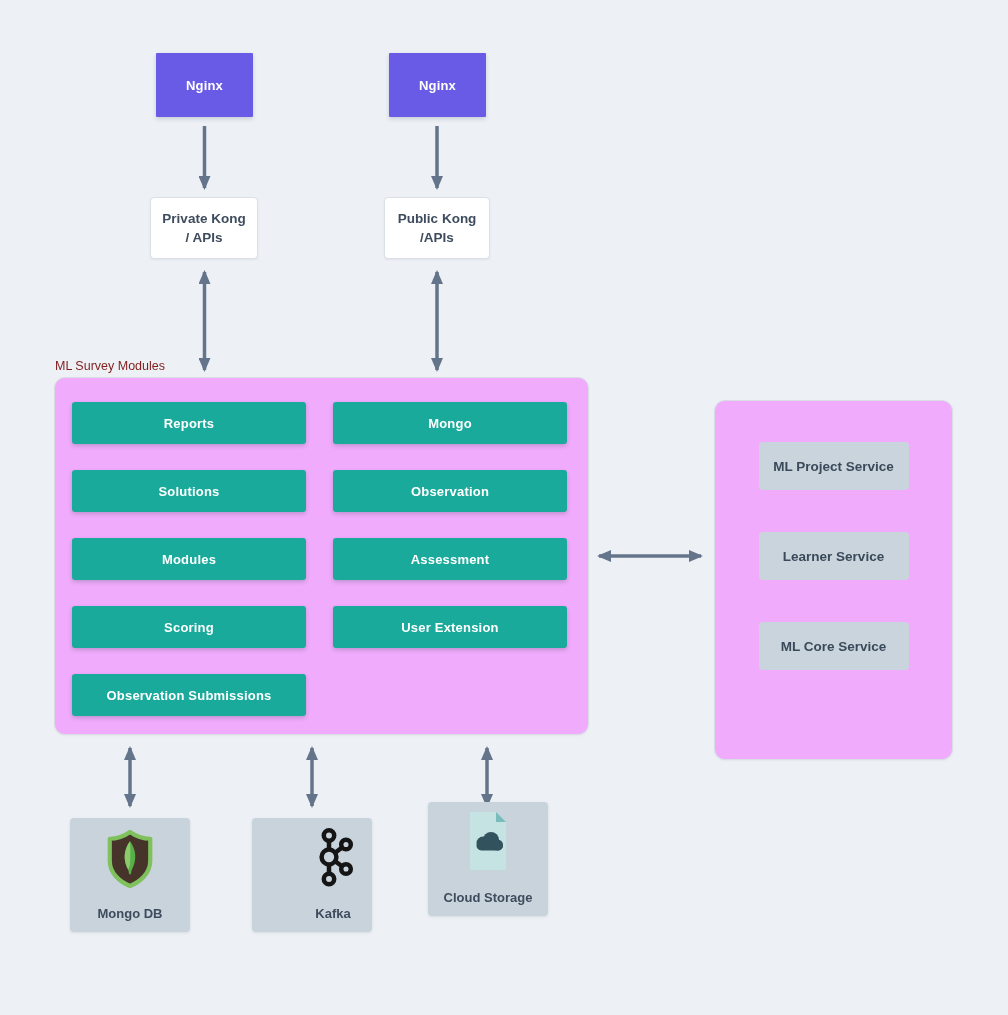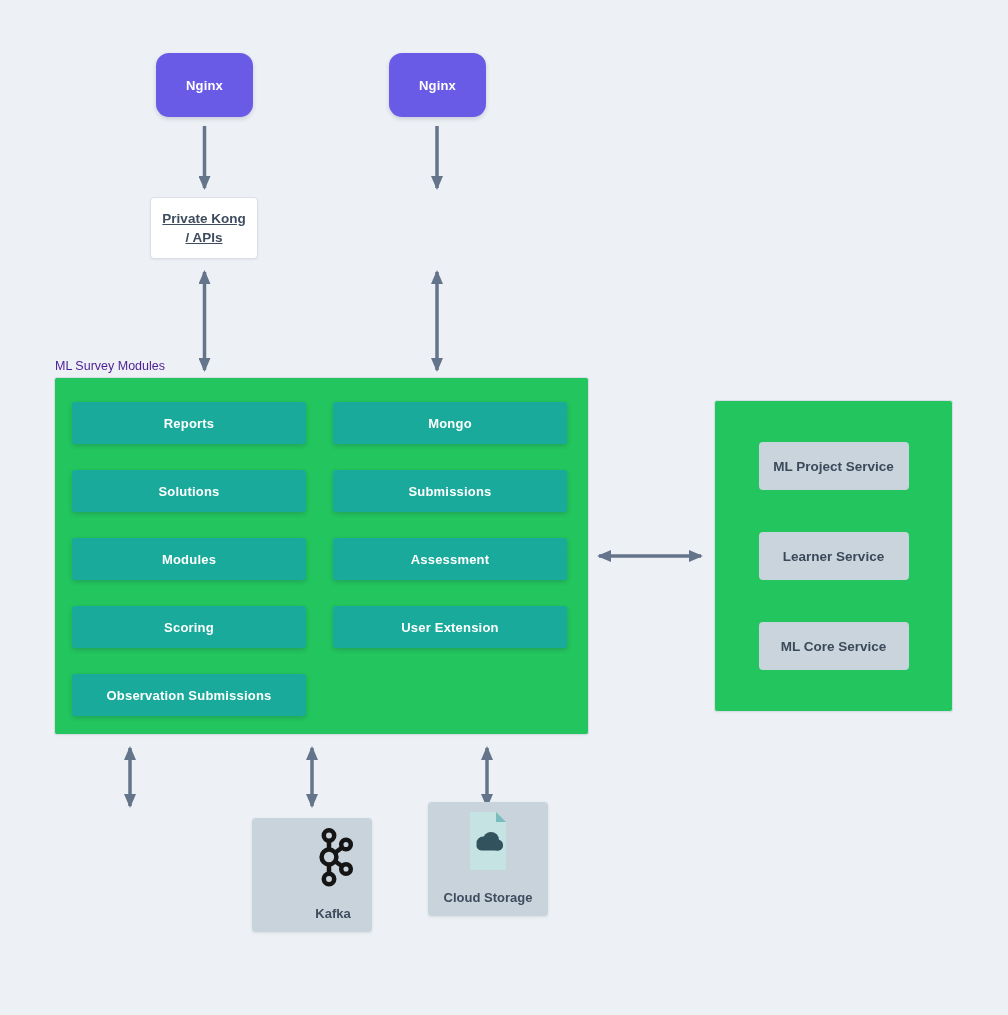--- a/index.html
+++ b/index.html
@@ -8,55 +8,54 @@
     width:1008px;height:1015px;
     background:#EDF1F5;
     font-family:"Liberation Sans", sans-serif;
     overflow:hidden;
   }
   .layer{position:absolute;left:0;top:0;pointer-events:none;z-index:1;}
   .node{position:absolute;z-index:2;box-sizing:border-box;}
 
   
   .nginx{
-    width:97px;height:64px;background:#6A5BE6;border-radius:13px;
+    width:97px;height:64px;background:#6A5BE6;border-radius:1px;
     display:flex;align-items:center;justify-content:center;
     color:#fff;font-size:13px;font-weight:bold;letter-spacing:.2px;
     box-shadow:0 2px 4px rgba(40,40,90,.18);
   }
   
   .kong{
     width:108px;height:62px;background:#fff;border:1px solid #D9E0E7;border-radius:4px;
     display:flex;flex-direction:column;align-items:center;justify-content:center;
     color:#3E4C5E;font-size:13.5px;font-weight:bold;line-height:19px;
     box-shadow:0 1px 2px rgba(60,70,90,.08);
-    text-decoration:underline;
   }
   
   .group-label{
-    position:absolute;color:#4c1d95;font-size:12.5px;font-weight:normal;z-index:2;
+    position:absolute;color:#7f1d1d;font-size:12.5px;font-weight:normal;z-index:2;
   }
   .panel{
-    background:#22c55e;border:1px solid #D7DEE5;border-radius:3px;
+    background:#f0abfc;border:1px solid #D7DEE5;border-radius:11px;
     box-shadow:0 1px 2px rgba(60,70,90,.05);
   }
   .modules-grid{
     left:54px;top:377px;width:535px;height:358px;
     padding:24px 0 0 17px;
     display:grid;grid-template-columns:234px 234px;grid-auto-rows:42px;
     column-gap:27px;row-gap:26px;align-content:start;
   }
   .module-btn{
     background:#19AA9B;border-radius:3px;
     display:flex;align-items:center;justify-content:center;
     color:#fff;font-size:13px;font-weight:bold;letter-spacing:.2px;
     box-shadow:0 2px 4px rgba(30,60,60,.22);
   }
   .services-panel{
-    left:714px;top:400px;width:239px;height:312px;
+    left:714px;top:400px;width:239px;height:360px;
     display:flex;flex-direction:column;align-items:center;
     padding-top:41px;gap:42px;
   }
   .service-box{
     width:150px;height:48px;background:#CAD4DC;border-radius:4px;
     display:flex;align-items:center;justify-content:center;
     color:#3A4A5A;font-size:13.5px;font-weight:bold;
   }
   
   .store{
@@ -93,41 +92,53 @@
     <span>Nginx</span>
   </div>
   <div class="node nginx" style="left:389px;top:53px;">
     <span>Nginx</span>
   </div>
 
   <div class="node kong" style="left:150px;top:197px;">
     <span>Private Kong</span>
     <span>/ APIs</span>
   </div>
+  <div class="node kong" style="left:384px;top:197px;width:106px;">
+    <span>Public Kong</span>
+    <span>/APIs</span>
+  </div>
 
   <div class="group-label" style="left:55px;top:359px;">ML Survey Modules</div>
 
   <div class="node panel modules-grid">
     <div class="module-btn">Reports</div>
     <div class="module-btn">Mongo</div>
     <div class="module-btn">Solutions</div>
-    <div class="module-btn">Submissions</div>
+    <div class="module-btn">Observation</div>
     <div class="module-btn">Modules</div>
     <div class="module-btn">Assessment</div>
     <div class="module-btn">Scoring</div>
     <div class="module-btn">User Extension</div>
     <div class="module-btn">Observation Submissions</div>
   </div>
 
   <div class="node panel services-panel">
     <div class="service-box">ML Project Service</div>
     <div class="service-box">Learner Service</div>
     <div class="service-box">ML Core Service</div>
   </div>
 
+  <div class="node store" style="left:70px;top:818px;">
+    <svg class="icon" width="54" height="62" viewBox="0 0 64 72">
+      <path d="M32 4 C25 9 15 12 8 12 L8 38 C8 53 20 63 32 68 C44 63 56 53 56 38 L56 12 C49 12 39 9 32 4 Z" fill="#46342A" stroke="#7FC15C" stroke-width="5" stroke-linejoin="round"></path>
+      <path d="M32 15 C24.5 25.5 23.5 37 30 49 L31 54 L33 54 L34 49 C40.5 37 39.5 25.5 32 15 Z" fill="#58AE47"></path>
+      <path d="M32 15 C24.5 25.5 23.5 37 30 49 L32 43 C32.6 33 32.6 24 32 15 Z" fill="#8BCB6B"></path>
+    </svg>
+    <span class="store-label">Mongo DB</span>
+  </div>
 
   <div class="node store" style="left:252px;top:818px;padding-left:42px;">
     <svg class="icon" width="44" height="64" viewBox="0 0 44 64">
       <g fill="none" stroke="#151515" stroke-width="4.5">
         <circle cx="18" cy="7.5" r="5.2"></circle>
         <circle cx="18" cy="29" r="7.4"></circle>
         <circle cx="18" cy="51" r="5.2"></circle>
         <circle cx="35" cy="16.5" r="4.8"></circle>
         <circle cx="35" cy="41" r="4.8"></circle>
         <line x1="18" y1="12.7" x2="18" y2="21.6"></line>

